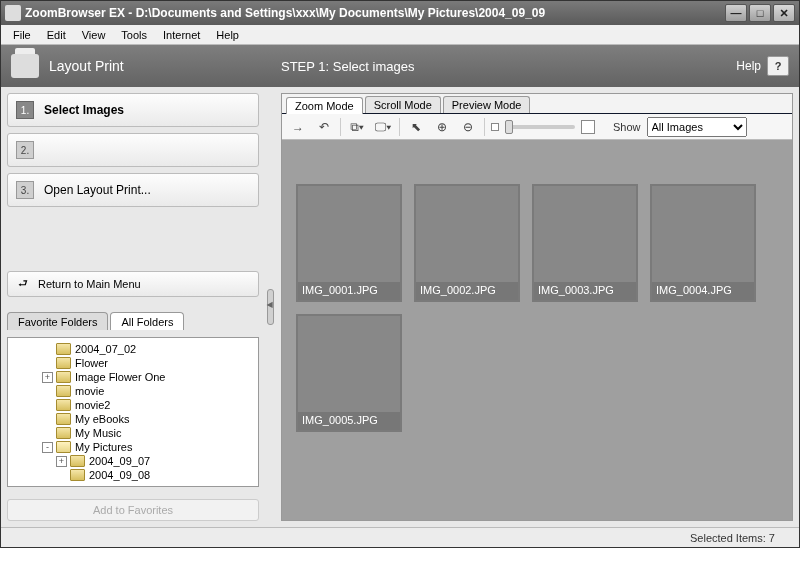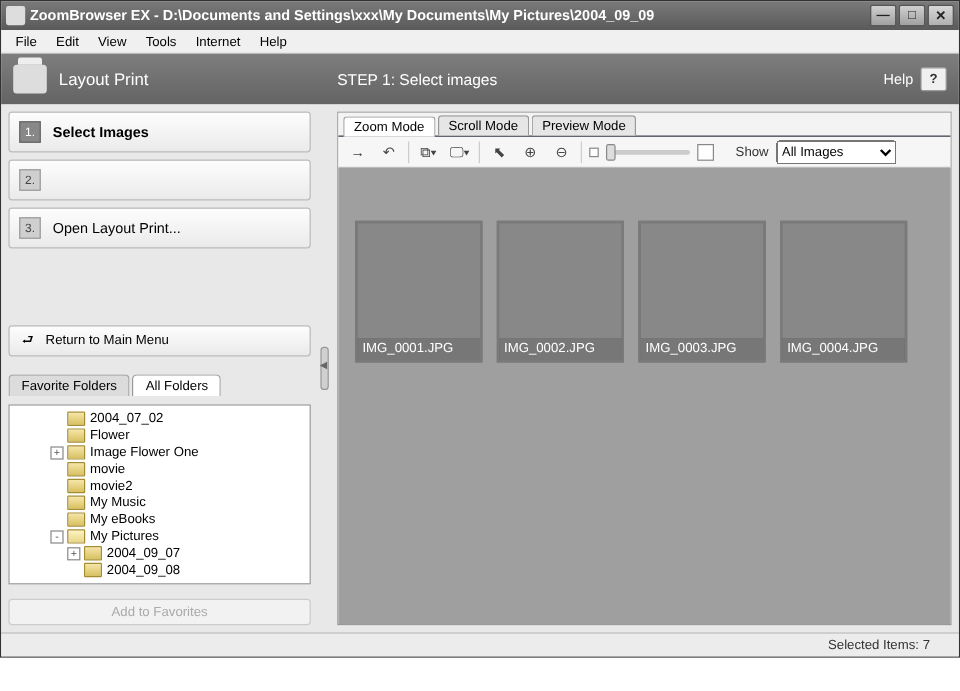--- a/index.html
+++ b/index.html
@@ -189,27 +189,27 @@
             <li>
               <span class="indent" style="width: 28px;"></span>
               <span class="exp blank"></span>
               <span class="foldericon"></span>
               <span class="lbl">movie2</span>
             </li>
             <li>
               <span class="indent" style="width: 28px;"></span>
               <span class="exp blank"></span>
               <span class="foldericon"></span>
+              <span class="lbl">My eBooks</span>
+            </li>
+            <li>
+              <span class="indent" style="width: 28px;"></span>
+              <span class="exp blank"></span>
+              <span class="foldericon"></span>
               <span class="lbl">My Music</span>
-            </li>
-            <li>
-              <span class="indent" style="width: 28px;"></span>
-              <span class="exp blank"></span>
-              <span class="foldericon"></span>
-              <span class="lbl">My eBooks</span>
             </li>
             <li>
               <span class="indent" style="width: 28px;"></span>
               <span class="exp">-</span>
               <span class="foldericon open"></span>
               <span class="lbl">My Pictures</span>
             </li>
             <li>
               <span class="indent" style="width: 42px;"></span>
               <span class="exp">+</span>
@@ -271,20 +271,24 @@
               <div class="cap">IMG_0002.JPG</div>
             </div>
             <div class="thumb">
               <div class="img p3"></div>
               <div class="cap">IMG_0003.JPG</div>
             </div>
             <div class="thumb">
               <div class="img p4"></div>
               <div class="cap">IMG_0004.JPG</div>
             </div>
+            <div class="thumb">
+              <div class="img p5"></div>
+              <div class="cap">IMG_0005.JPG</div>
+            </div>
           </div>
       </div>
     </div>
 
   </div>
 
   <div class="statusbar">
     <span>Selected Items: 7</span>
   </div>
 

